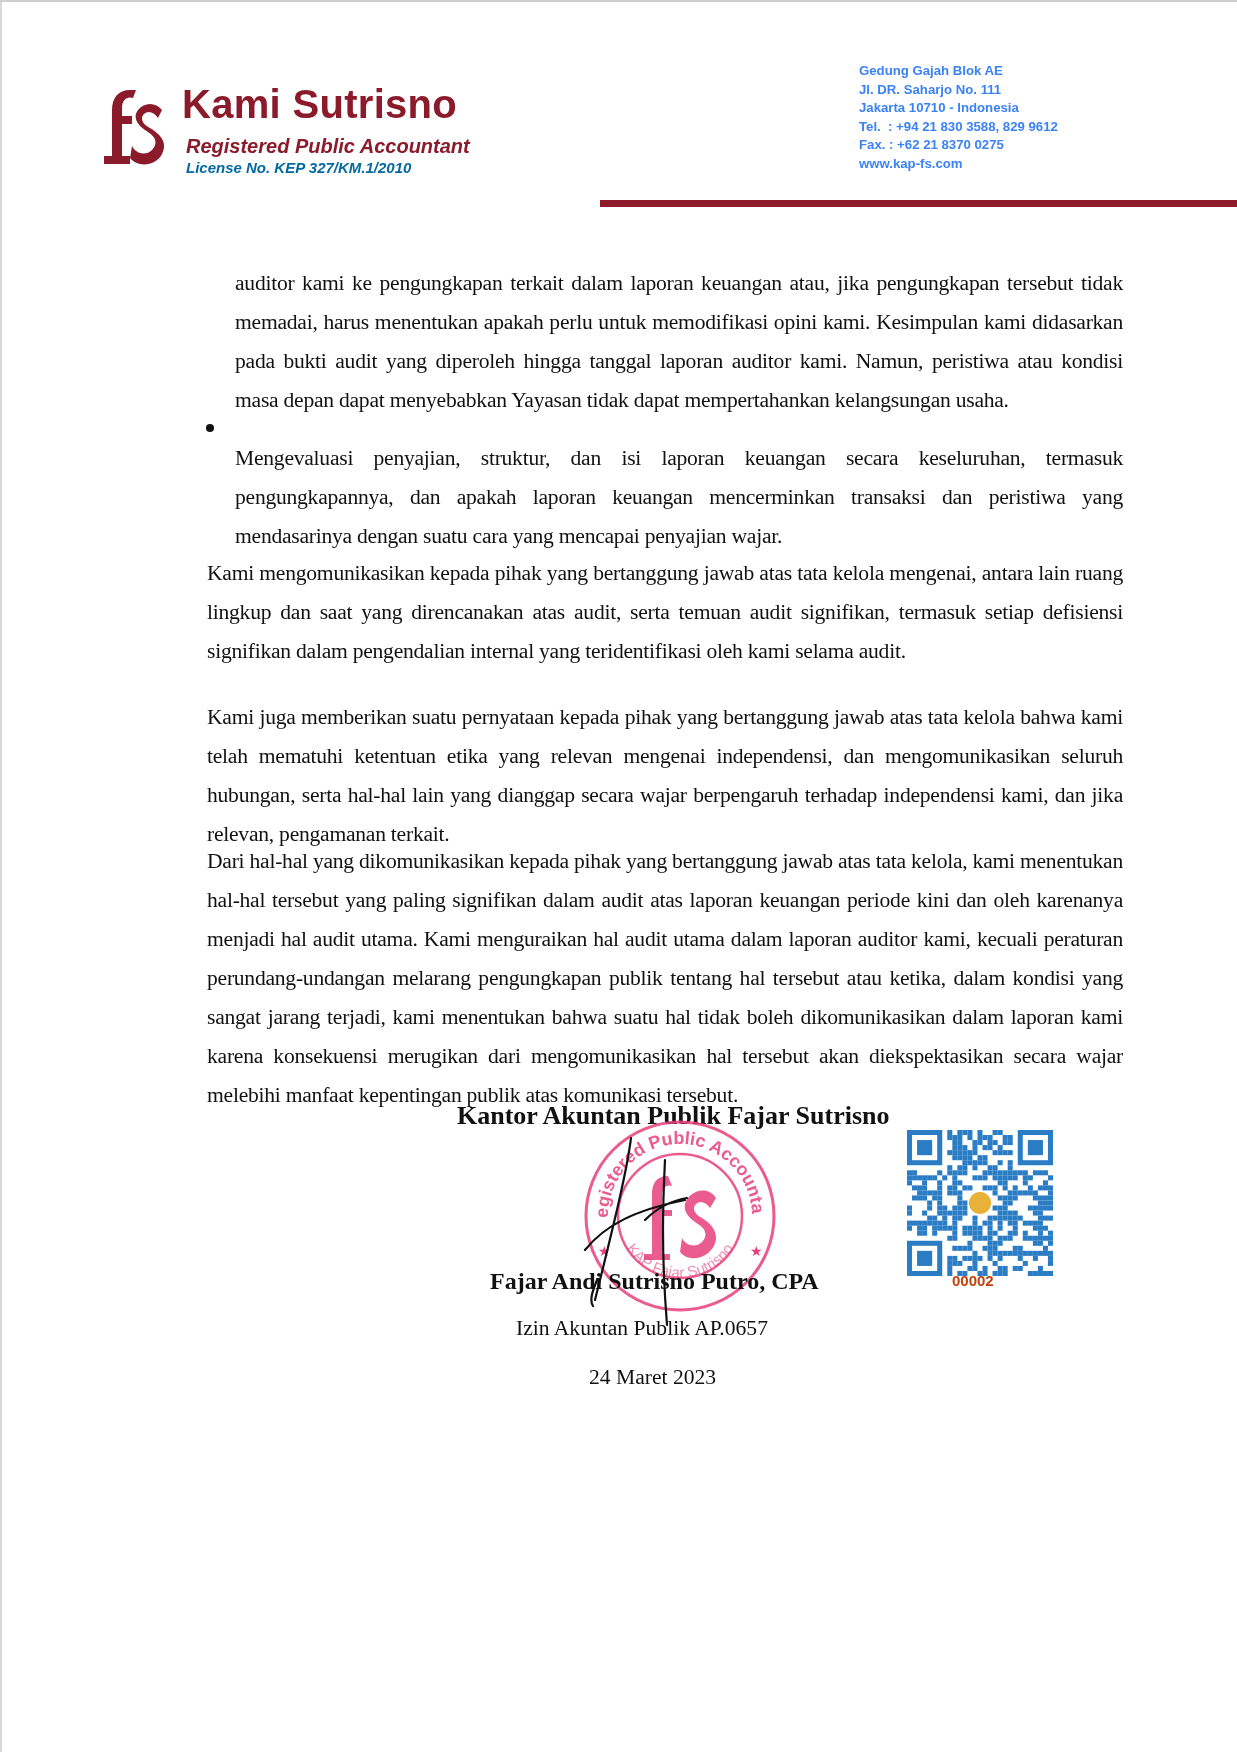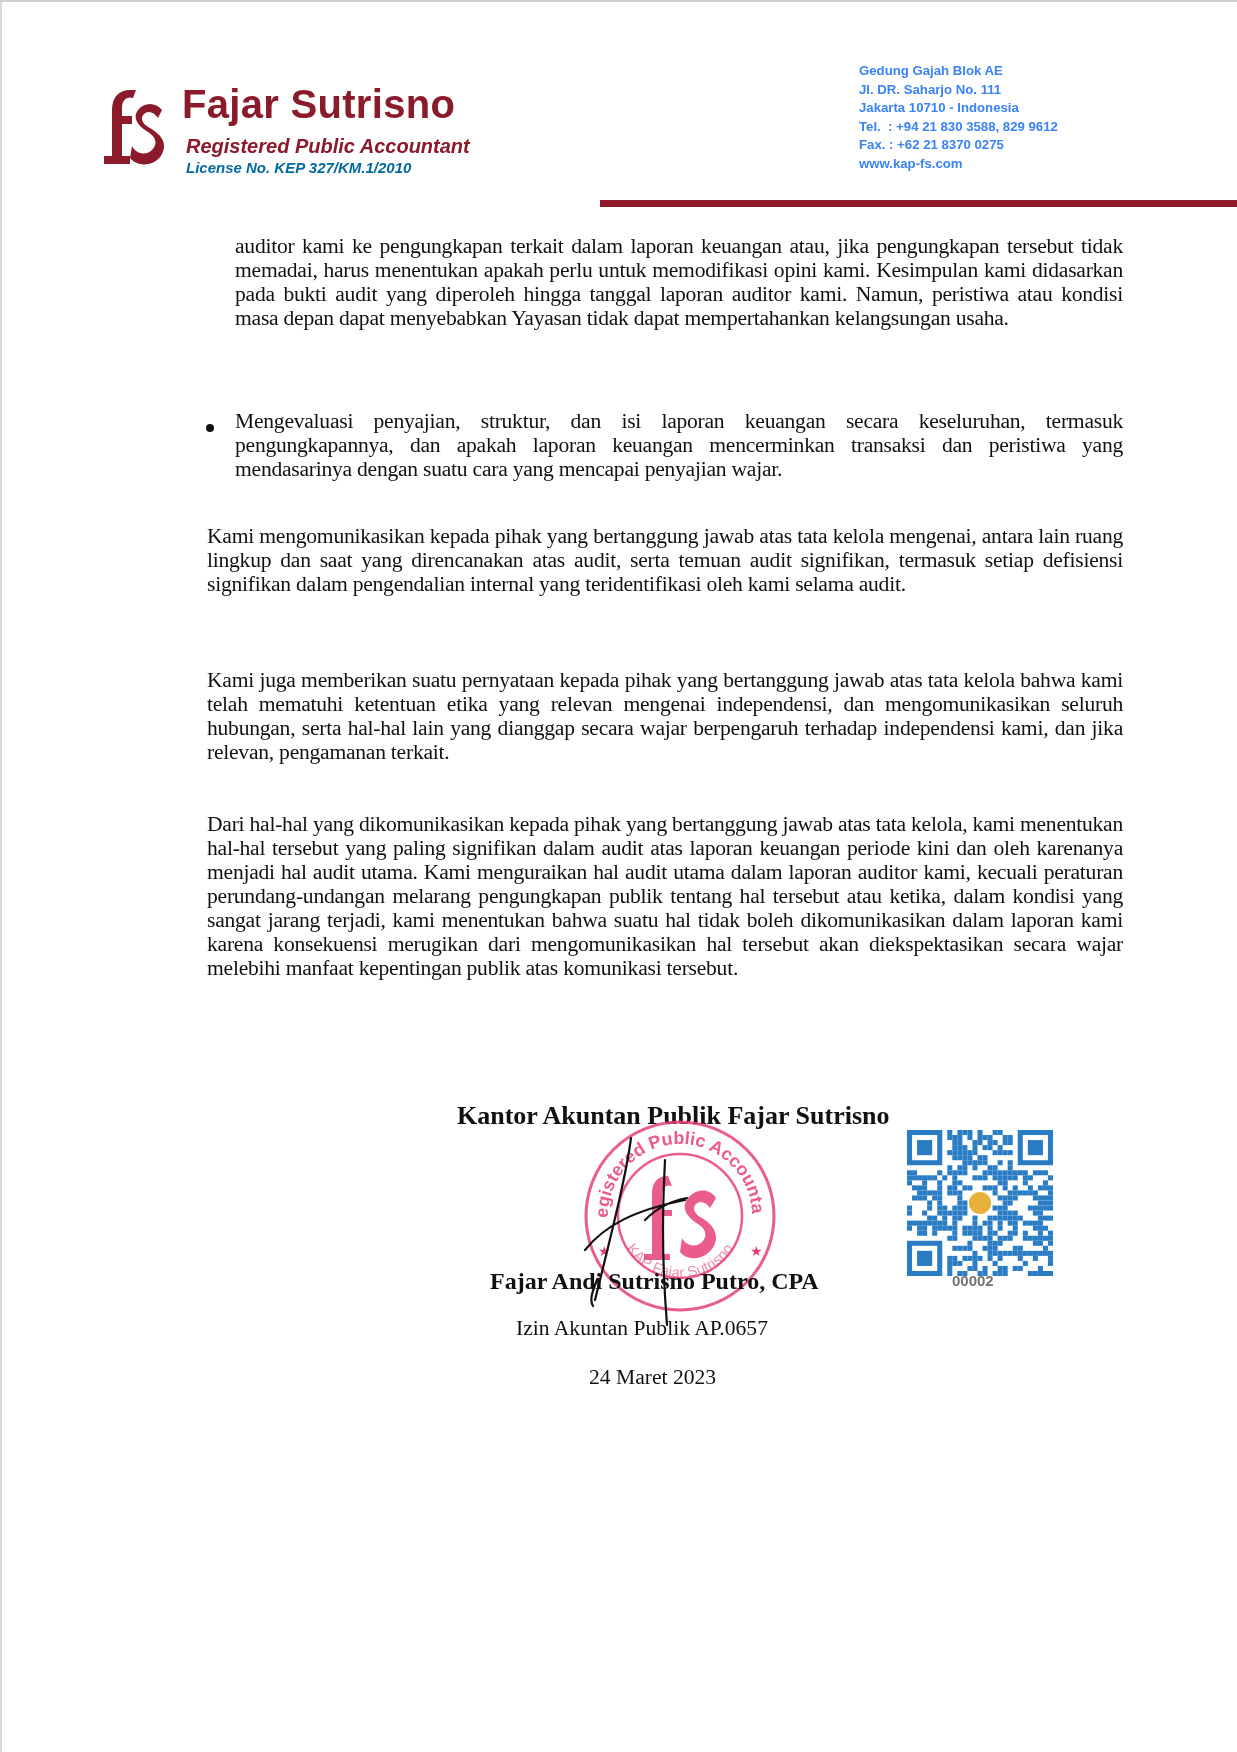--- a/index.html
+++ b/index.html
@@ -26,51 +26,51 @@
   }
   .address {
     position: absolute; left: 859px; top: 62px; font-family: "Liberation Sans", sans-serif;
     font-weight: 700; font-size: 13.2px; line-height: 18.6px; color: #3b82f6;
   }
   .address div { white-space: pre; }
   .header-rule { position: absolute; left: 600px; top: 200px; width: 637px; height: 7px; background: #8e1a2c; }
 
   
   .para {
-    position: absolute; left: 207px; width: 916px; font-size: 21.6px; line-height: 24px;
-    text-align: justify; letter-spacing: -0.25px;
+    position: absolute; left: 207px; width: 916px; font-size: 21.6px; line-height: 39px;
+    text-align: justify; letter-spacing: -0.25px; margin-top: 30px;
   }
   .para.indent { left: 235px; width: 888px; }
   .bullet-dot { position: absolute; left: 206px; top: 424px; width: 8px; height: 8px; border-radius: 50%; background: #111; }
 
   
   .sig-firm { position: absolute; left: 457px; top: 1101px; font-weight: 700; font-size: 26px; }
   .stamp { position: absolute; left: 580px; top: 1116px; width: 200px; height: 200px; }
   .signature { position: absolute; left: 575px; top: 1130px; width: 170px; height: 200px; }
   .sig-name { position: absolute; left: 490px; top: 1268px; font-weight: 700; font-size: 24px; }
   .sig-license { position: absolute; left: 516px; top: 1296px; font-size: 21.6px; margin-top: 20px; }
   .sig-date { position: absolute; left: 589px; top: 1324px; font-size: 21.6px; margin-top: 41px; }
 
   .qr { position: absolute; left: 907px; top: 1130px; width: 146px; height: 146px; }
   .qr-code-label {
     position: absolute; left: 952px; top: 1272px; font-family: "Liberation Sans", sans-serif;
-    font-weight: 700; font-size: 15px; color: #737373;
+    font-weight: 700; font-size: 15px; color: #c2410c;
   }
 </style>
 </head>
 <body>
 
 <div class="page-edge"></div>
 <div class="top-edge"></div>
 
 <svg class="logo-mark" viewBox="0 0 66 84">
   <path d="M30 6 C18 6 12 14 12 26 L12 72 L4 72 L4 80 L30 80 L30 72 L22 72 L22 40 L32 40 L32 32 L22 32 L22 24 C22 16 27 12 33 14 L36 6 Z" fill="#8b1a2b"></path>
   <path d="M62 26 C56 18 44 18 38 26 C32 34 38 42 48 48 C56 53 58 60 52 66 C46 72 36 70 32 62 L30 74 C38 84 56 82 62 70 C68 58 60 50 50 44 C42 40 40 34 44 30 C48 26 54 28 58 34 Z" fill="#8b1a2b"></path>
 </svg>
-<div class="firm-name">Fajar Sutrisno</div>
+<div class="firm-name">Kami Sutrisno</div>
 <div class="firm-sub">Registered Public Accountant</div>
 <div class="firm-license">License No. KEP 327/KM.1/2010</div>
 
 <div class="address">
   <div>Gedung Gajah Blok AE</div>
   <div>Jl. DR. Saharjo No. 111</div>
   <div>Jakarta 10710 - Indonesia</div>
   <div>Tel.  : +94 21 830 3588, 829 9612</div>
   <div>Fax. : +62 21 8370 0275</div>
   <div>www.kap-fs.com</div>

